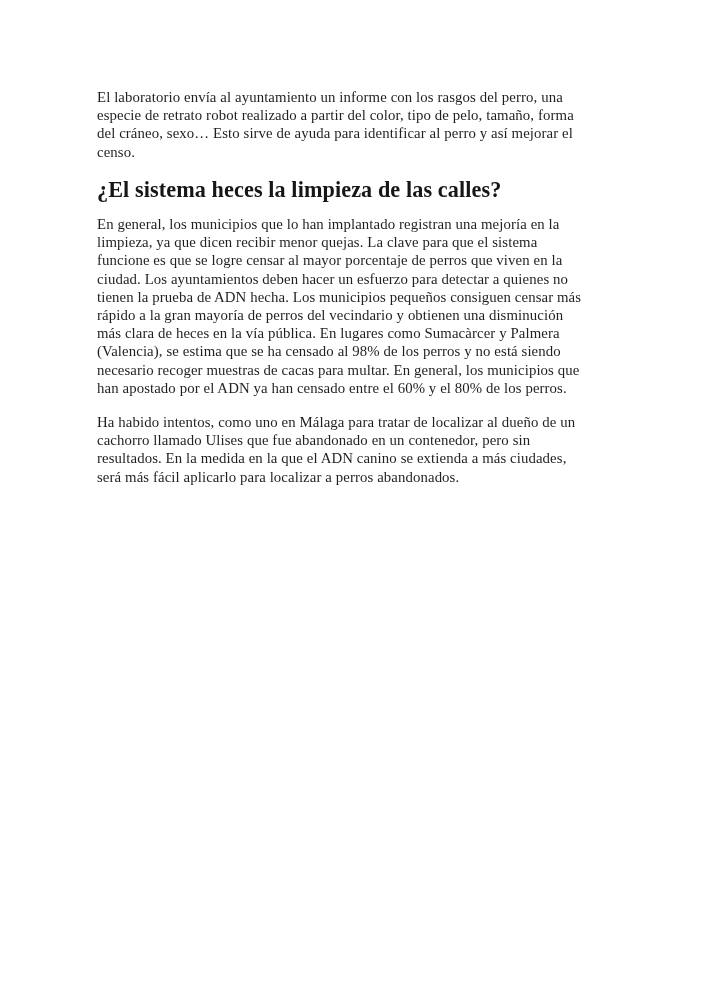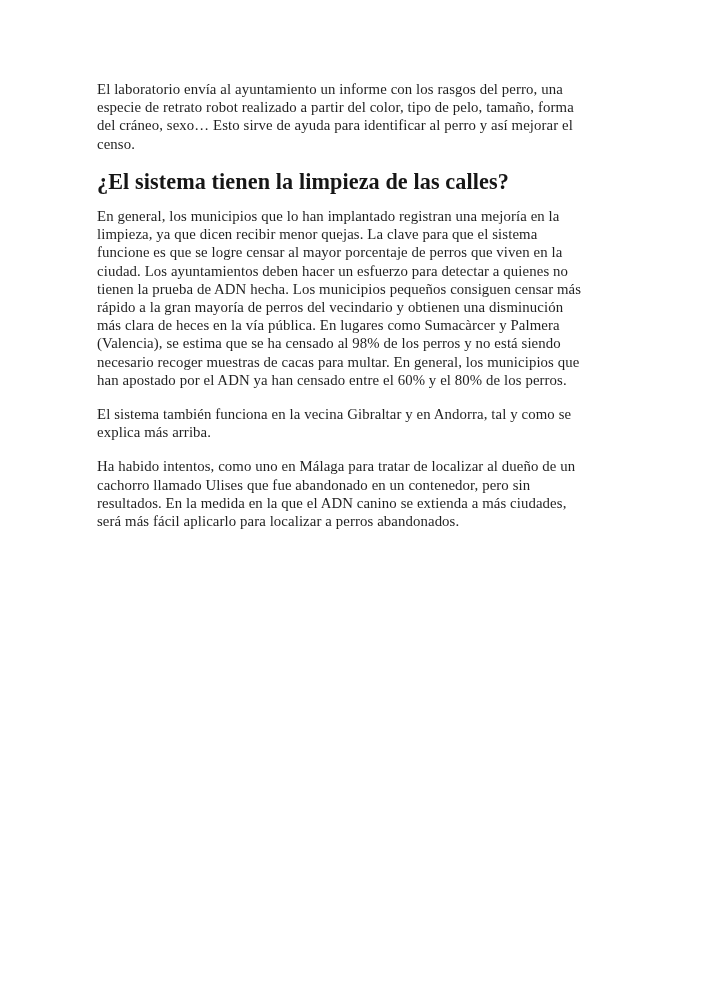--- a/index.html
+++ b/index.html
@@ -20,21 +20,21 @@
     position: absolute;
     left: 97px;
     top: 80px;
     width: 585px;
     font-size: 14.8px;
     line-height: 18.2px;
     text-align: left;
   }
   .doc-block {
     white-space: pre-line;      
-    margin: 0 0 16px 0;
+    margin: 8px 0 16px 0;
     letter-spacing: 0.1px;
   }
   .doc-block.heading {
     font-weight: 700;
     margin-top: 20px;
     color: #161616;
   }
   .doc-block.paragraph {
     color: #1f1f1f;
   }
@@ -42,36 +42,34 @@
 </head>
 <body>
 
 <div class="page">
   <div class="doc-content">
     <p class="doc-block paragraph">El laboratorio envía al ayuntamiento un informe con los rasgos del perro, una
 especie de retrato robot realizado a partir del color, tipo de pelo, tamaño, forma
 del cráneo, sexo… Esto sirve de ayuda para identificar al perro y así mejorar el
 censo.</p>
 
-    <h2 class="doc-block heading">¿El sistema tienen la limpieza de las calles?</h2>
+    <h2 class="doc-block heading">¿El sistema heces la limpieza de las calles?</h2>
 
     <p class="doc-block paragraph">En general, los municipios que lo han implantado registran una mejoría en la
 limpieza, ya que dicen recibir menor quejas. La clave para que el sistema
 funcione es que se logre censar al mayor porcentaje de perros que viven en la
 ciudad. Los ayuntamientos deben hacer un esfuerzo para detectar a quienes no
 tienen la prueba de ADN hecha. Los municipios pequeños consiguen censar más
 rápido a la gran mayoría de perros del vecindario y obtienen una disminución
 más clara de heces en la vía pública. En lugares como Sumacàrcer y Palmera
 (Valencia), se estima que se ha censado al 98% de los perros y no está siendo
 necesario recoger muestras de cacas para multar. En general, los municipios que
 han apostado por el ADN ya han censado entre el 60% y el 80% de los perros.</p>
 
 
-    <p class="doc-block paragraph">El sistema también funciona en la vecina Gibraltar y en Andorra, tal y como se
-explica más arriba.</p>
 
 
     <p class="doc-block paragraph">Ha habido intentos, como uno en Málaga para tratar de localizar al dueño de un
 cachorro llamado Ulises que fue abandonado en un contenedor, pero sin
 resultados. En la medida en la que el ADN canino se extienda a más ciudades,
 será más fácil aplicarlo para localizar a perros abandonados.</p>
   </div>
 </div>
 
 </body></html>

